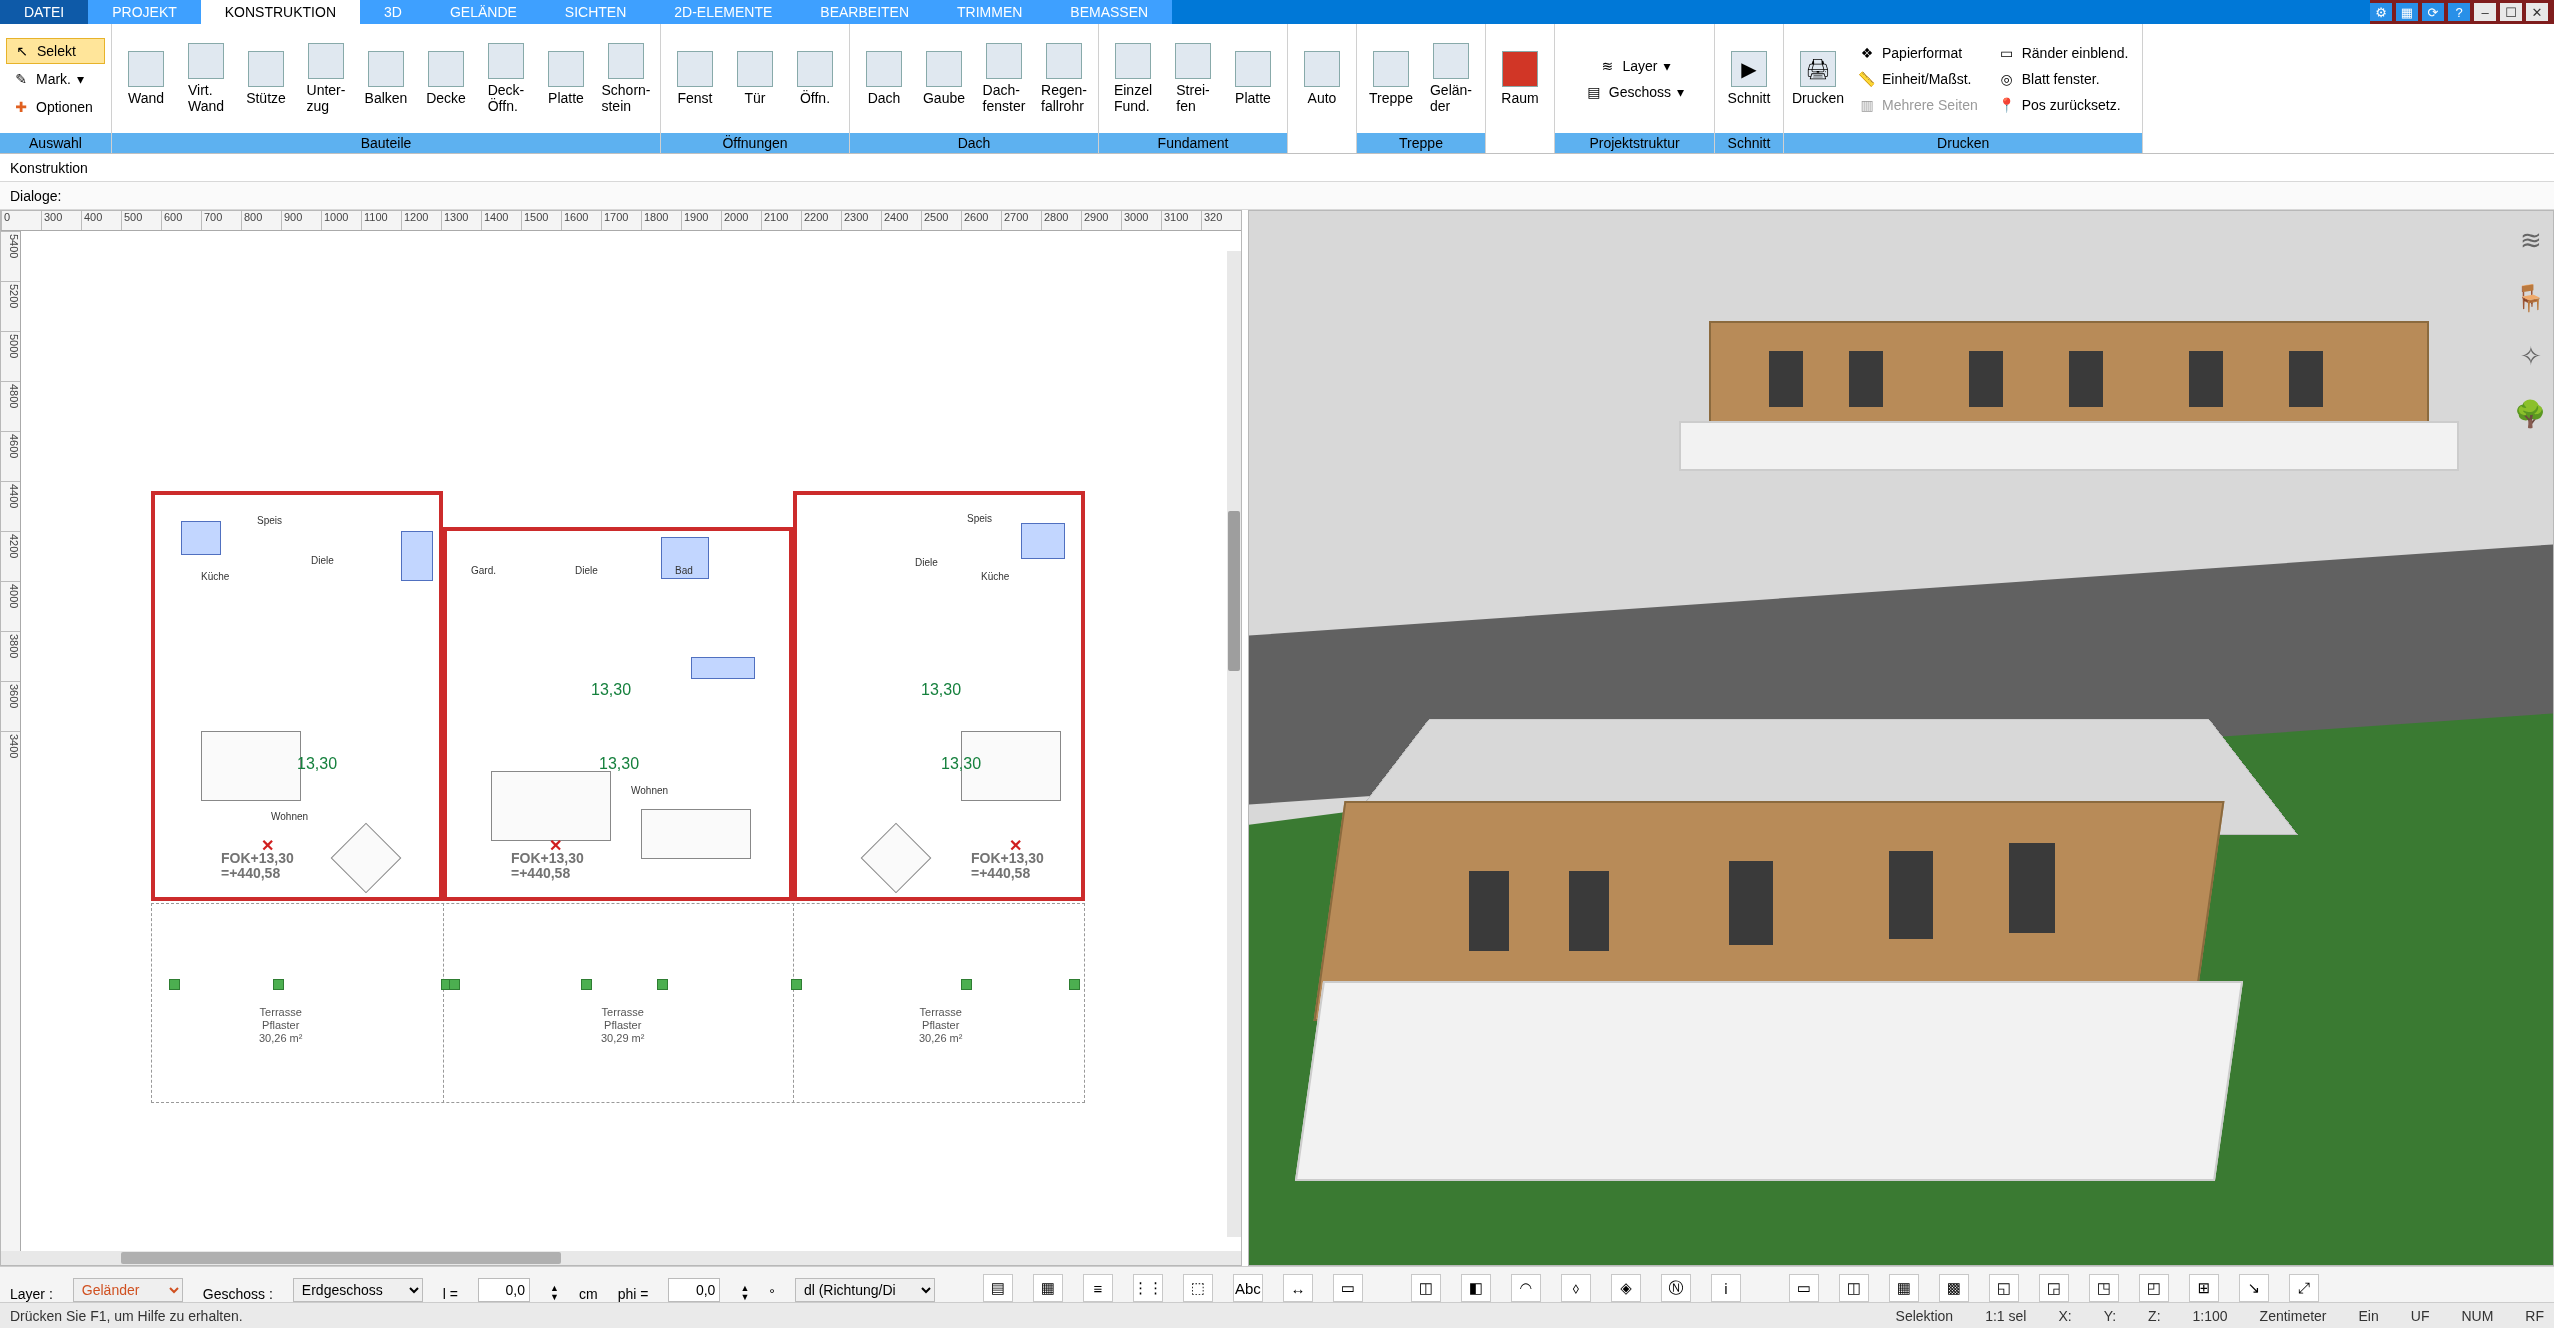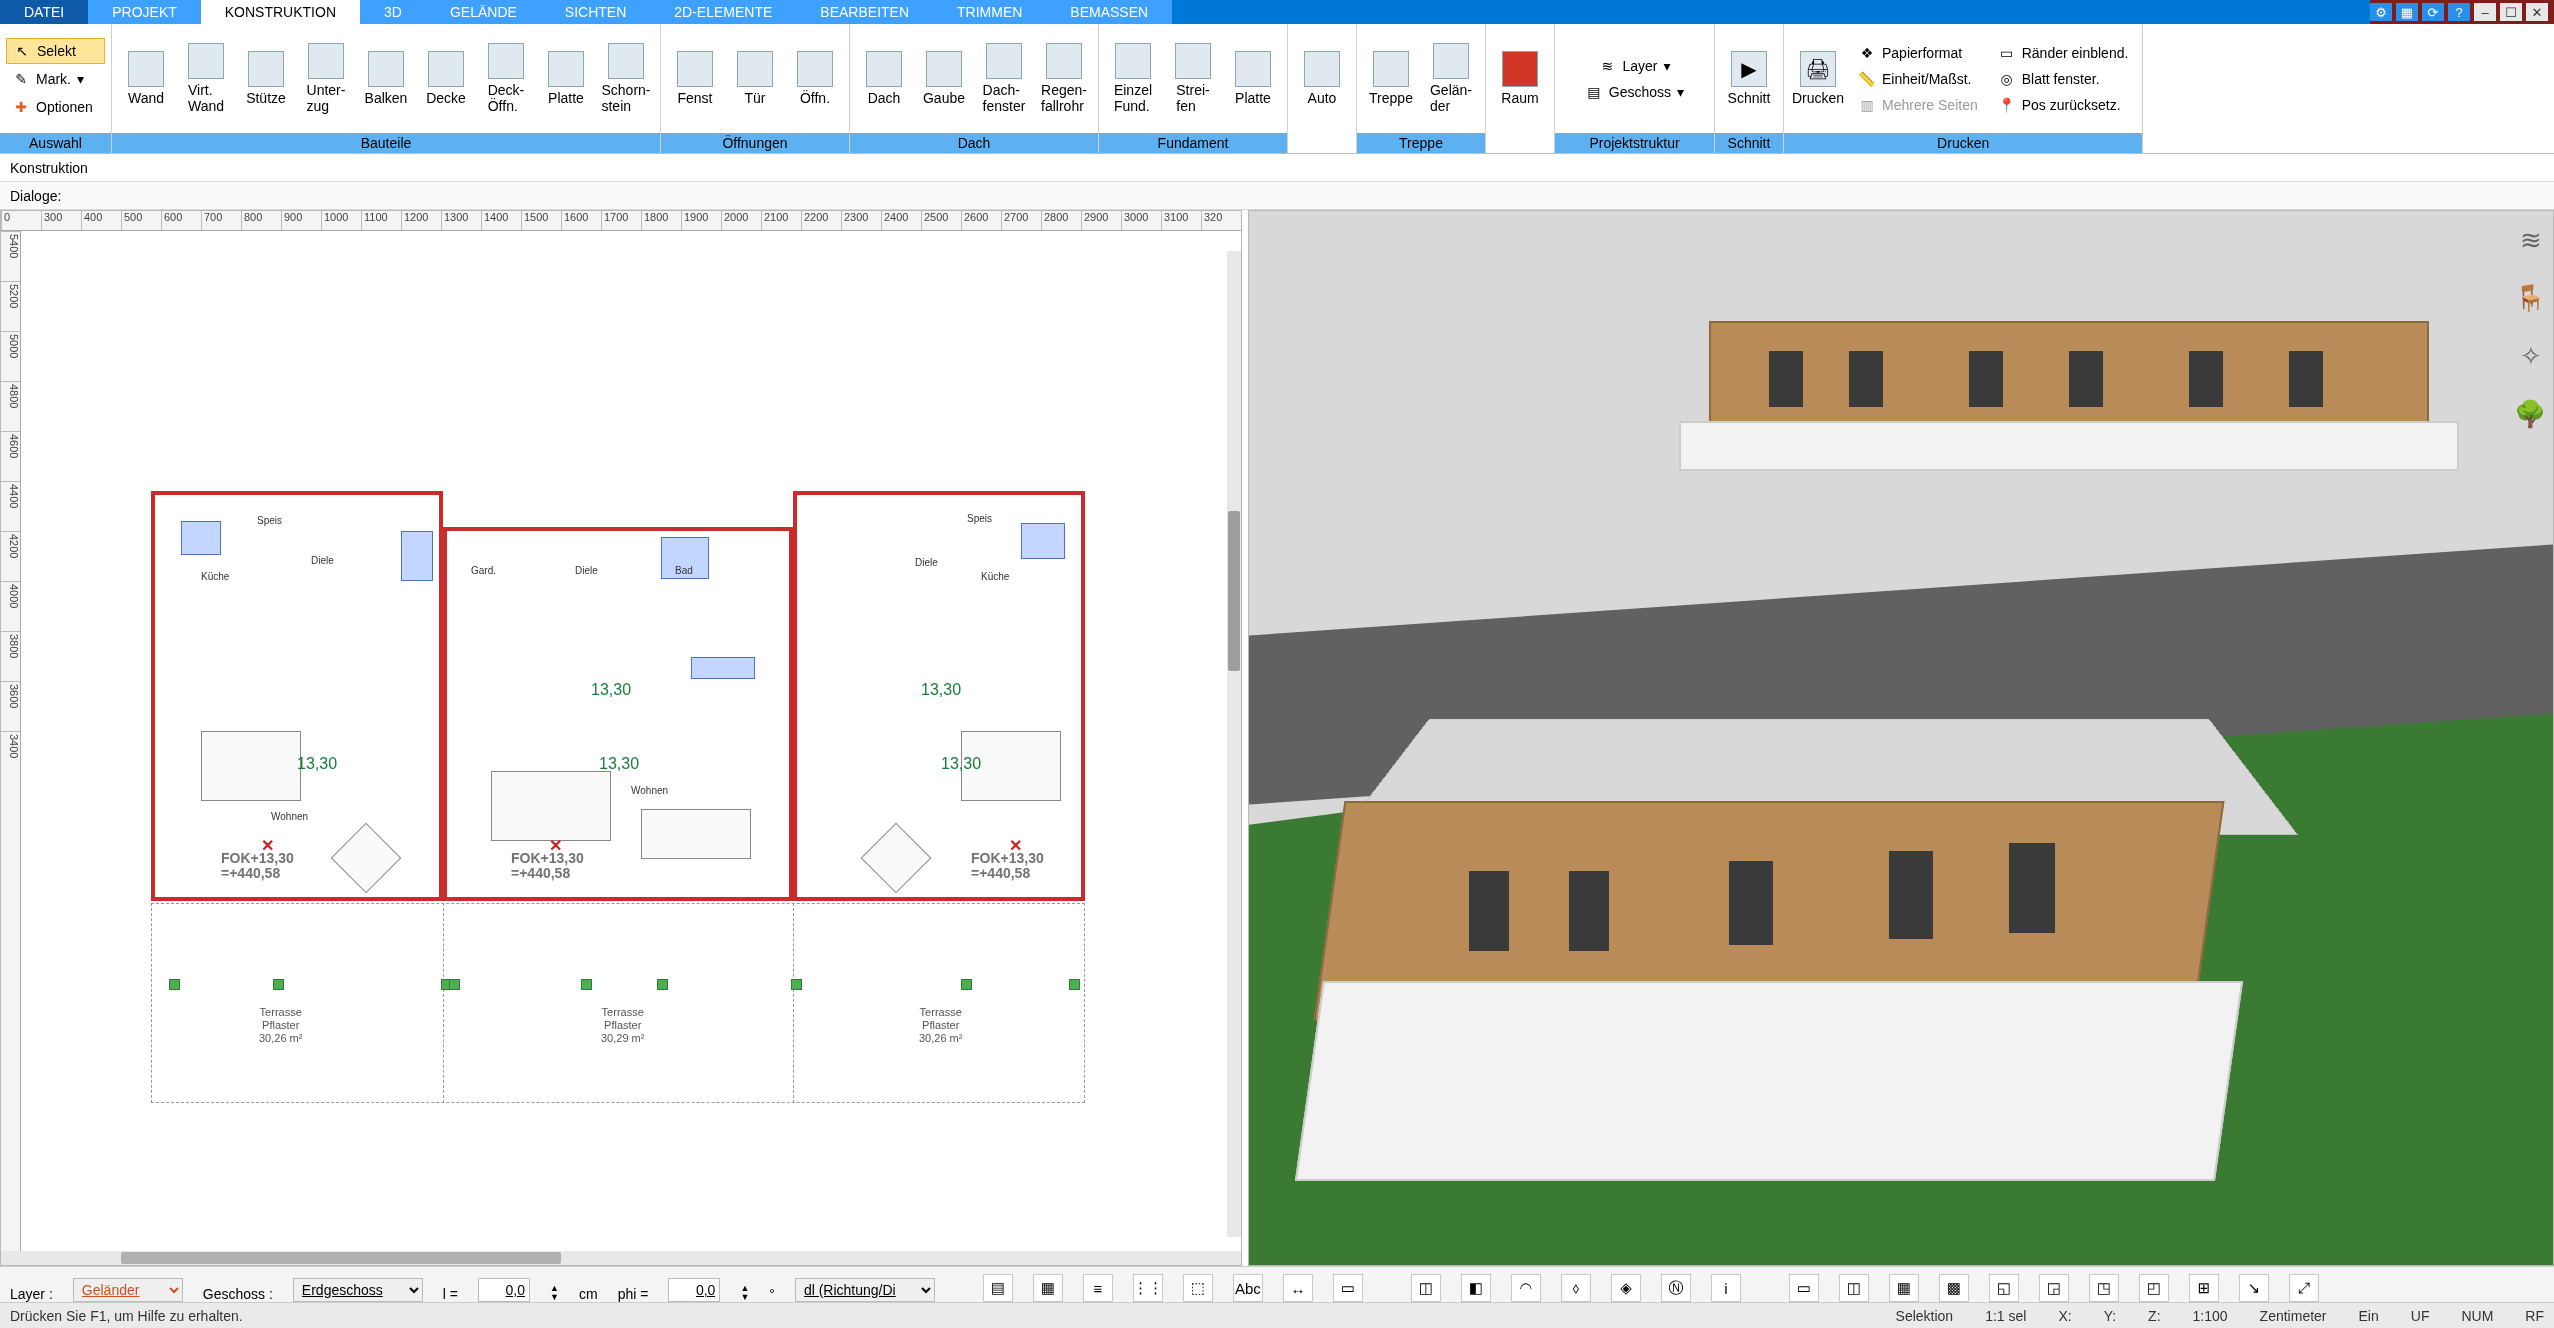--- a/index.html
+++ b/index.html
@@ -64,21 +64,21 @@
 .house.white { background: #f2f2f2; border-color: #ccc; }
 .roof { position: absolute; background: #d8d8d8; border: 1px solid #bbb; }
 .win3d { position: absolute; background: #3a3a3a; }
 
 
 .side-tools { position: absolute; right: 0; top: 4px; width: 44px; display: flex; flex-direction: column; gap: 24px; align-items: center; padding-top: 8px; }
 .side-ico { width: 34px; height: 34px; display: flex; align-items: center; justify-content: center; font-size: 26px; color: #666; cursor: pointer; }
 
 
 .bott { height: 36px; background: #f4f4f4; border-top: 1px solid #ccc; display: flex; align-items: flex-end; padding: 0 10px; font-size: 14px; gap: 20px; }
-.bott select, .bott input { font-size: 14px; height: 24px; border: 1px solid #bbb; padding: 0 4px; text-decoration: underline; }
+.bott select, .bott input { font-size: 14px; height: 24px; border: 1px solid #bbb; padding: 0 4px; }
 .b-ico { width: 30px; height: 28px; border: 1px solid #c8c8c8; background: #fff; display: flex; align-items: center; justify-content: center; font-size: 15px; cursor: pointer; }
 .b-sep { width: 8px; }
 
 
 .status { height: 26px; background: #eaeaea; border-top: 1px solid #ccc; display: flex; align-items: center; padding: 0 10px; font-size: 14px; color: #333; gap: 32px; }
 .status .sp { flex: 1; }
 </style>
 </head>
 <body>
 

